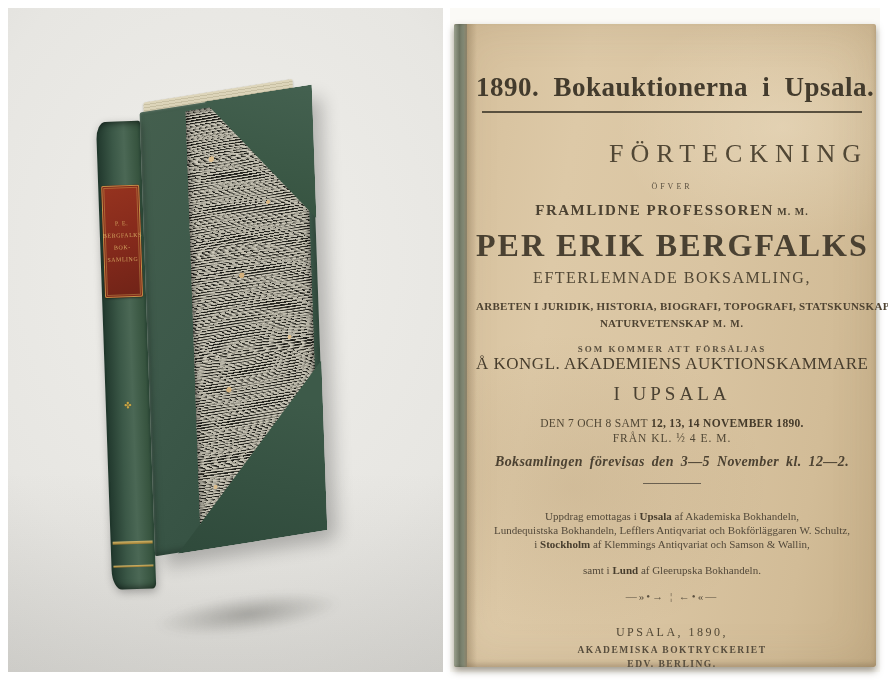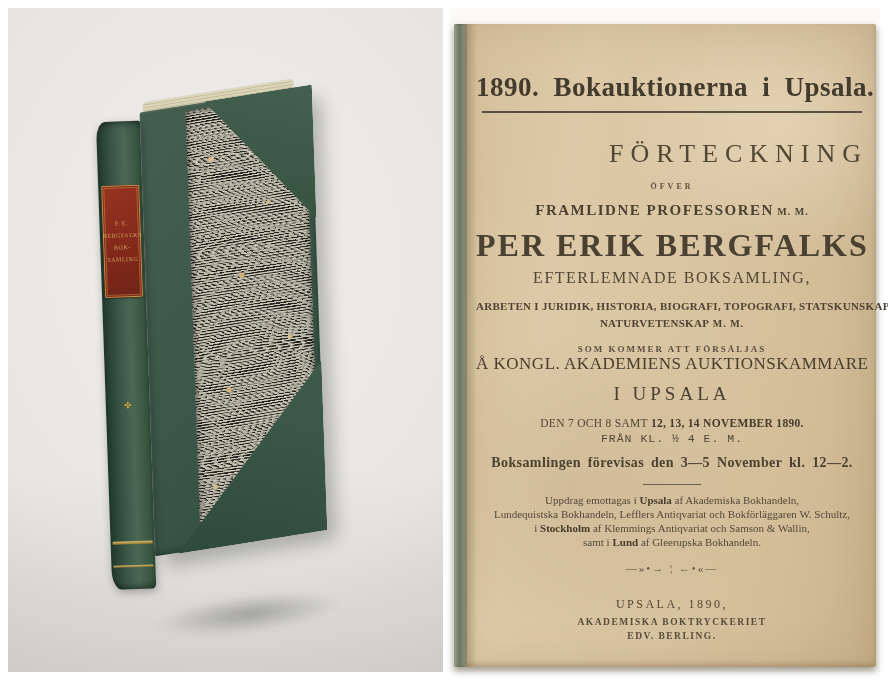--- a/index.html
+++ b/index.html
@@ -105,36 +105,36 @@
   }
   .catalog-crease { position:absolute; left:13px; top:0; bottom:0; width:10px;
     background:linear-gradient(to right, rgba(95,75,45,.28), rgba(95,75,45,0)); }
 
   .page-content { position:absolute; left:22px; right:8px; top:0; bottom:0; text-align:center; color:#4f4534; }
   .page-content div { white-space:nowrap; }
 
   .tp-header { margin-top:48px; font-size:27px; font-weight:700; color:#433b2d; word-spacing:7px; letter-spacing:.5px; }
   .tp-rule { margin:8px auto 0; width:97%; border-top:2px solid #59503f; }
   .tp-forteckning { margin-top:26px; font-size:26px; letter-spacing:7px; color:#514735;text-align:right; }
-  .tp-ofver { margin-top:13px; font-size:8px; letter-spacing:3px; font-weight:700; color:#5a5040; }
+  .tp-ofver { margin-top:13px; font-size:8px; letter-spacing:3px; font-weight:400; color:#5a5040; }
   .tp-framlidne { margin-top:11px; font-size:15px; letter-spacing:1.5px; font-weight:700; color:#4c4232; }
   .tp-small-mm { font-size:10px; letter-spacing:1px; }
   .tp-name { margin-top:8px; font-size:32px; letter-spacing:2px; color:#4a4132;font-weight:bold; }
   .tp-efterlemnade { margin-top:5px; font-size:16px; letter-spacing:1.5px; color:#514735; }
   .tp-omfattande { margin-top:12px; font-size:8px; letter-spacing:2.5px; font-weight:700; color:#5a5040; }
   .tp-subjects { margin-top:11px; font-size:11px; font-weight:700; letter-spacing:.3px; line-height:1.5; color:#4e4332; }
   .tp-som-kommer { margin-top:13px; font-size:9px; letter-spacing:2px; font-weight:700; color:#5a5040; }
   .tp-auction-house { font-size:17px; font-weight:400; letter-spacing:.5px; color:#473d2d; }
   .tp-city { margin-top:9px; font-size:19px; letter-spacing:4px; color:#4a4132; }
   .tp-dateline { margin-top:12px; font-size:11.5px; letter-spacing:.3px; color:#514735; }
   .tp-dateline b { font-weight:700; color:#453b2b; }
-  .tp-timeline { margin-top:3px; font-size:11.5px; letter-spacing:1px; color:#514735;font-family:Liberation Mono, monospace; }
-  .tp-viewing { margin-top:10px; font-size:14px; font-weight:700; letter-spacing:.4px; word-spacing:3px; color:#4c4232; }
+  .tp-timeline { margin-top:3px; font-size:11.5px; letter-spacing:1px; color:#514735; }
+  .tp-viewing { margin-top:10px; font-size:14px; font-weight:700; font-style:italic; letter-spacing:.4px; word-spacing:3px; color:#4c4232; }
   .tp-divider { margin:13px auto 0; width:58px; border-top:1px solid #6a6050; }
-  .tp-agents { margin-top:9px; font-size:11px; line-height:1.27; color:#53493a; }
+  .tp-agents { margin-top:26px; font-size:11px; line-height:1.27; color:#53493a; }
   .tp-agents b { font-weight:700; color:#473d2d; }
   .tp-ornament { margin-top:12px; font-size:11px; letter-spacing:2px; color:#5a5040; }
   .tp-imprint1 { margin-top:23px; font-size:12px; letter-spacing:2.5px; color:#514735; }
   .tp-imprint2 { margin-top:5px; font-size:9.5px; letter-spacing:1.5px; font-weight:700; color:#574d3d;font-family:Liberation Serif, serif; }
   .tp-imprint3 { margin-top:4px; font-size:9.5px; letter-spacing:1.5px; font-weight:700; color:#574d3d; }
 </style>
 </head>
 <body>
 
 <div class="stage">
@@ -188,21 +188,21 @@
 
         <div class="tp-dateline"><span>DEN 7 OCH 8 SAMT </span><b>12, 13, 14 NOVEMBER 1890.</b></div>
         <div class="tp-timeline">FRÅN KL. ½ 4 E. M.</div>
 
         <div class="tp-viewing">Boksamlingen förevisas den 3—5 November kl. 12—2.</div>
         <div class="tp-divider"></div>
 
         <div class="tp-agents"><span>Uppdrag emottagas i </span><b>Upsala</b><span> af Akademiska Bokhandeln,</span></div>
         <div class="tp-agents" style="margin-top:0">Lundequistska Bokhandeln, Lefflers Antiqvariat och Bokförläggaren W. Schultz,</div>
         <div class="tp-agents" style="margin-top:0"><span>i </span><b>Stockholm</b><span> af Klemmings Antiqvariat och Samson &amp; Wallin,</span></div>
-        <div class="tp-agents" style="margin-top:0"><span>samt i </span><b>Lund</b><span> af Gleerupska Bokhandeln.</span></div>
+        <div class="tp-agents" style="margin-top:12px"><span>samt i </span><b>Lund</b><span> af Gleerupska Bokhandeln.</span></div>
 
         <div class="tp-ornament">—»•→ ¦ ←•«—</div>
 
         <div class="tp-imprint1">UPSALA, 1890,</div>
         <div class="tp-imprint2">AKADEMISKA BOKTRYCKERIET</div>
         <div class="tp-imprint3">EDV. BERLING.</div>
 
       </div>
     </div>
   </div>

